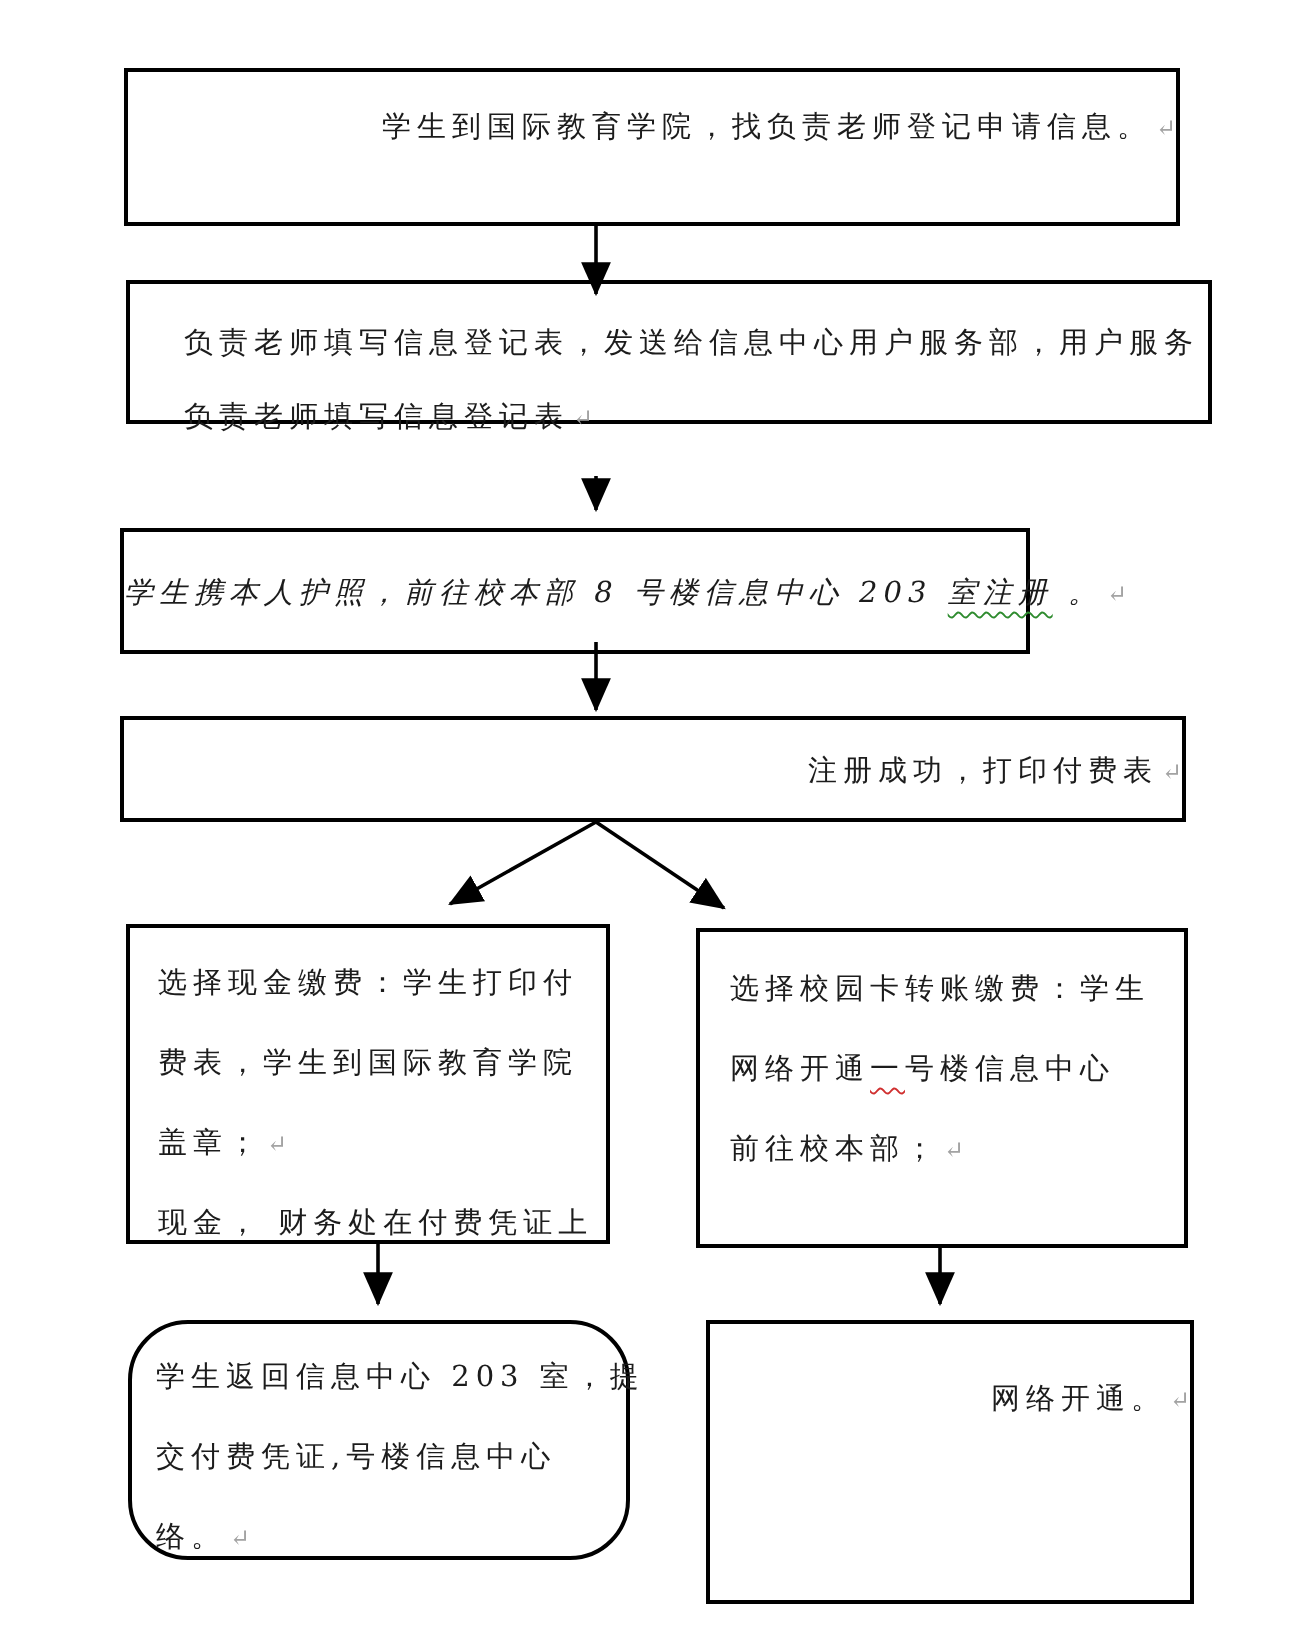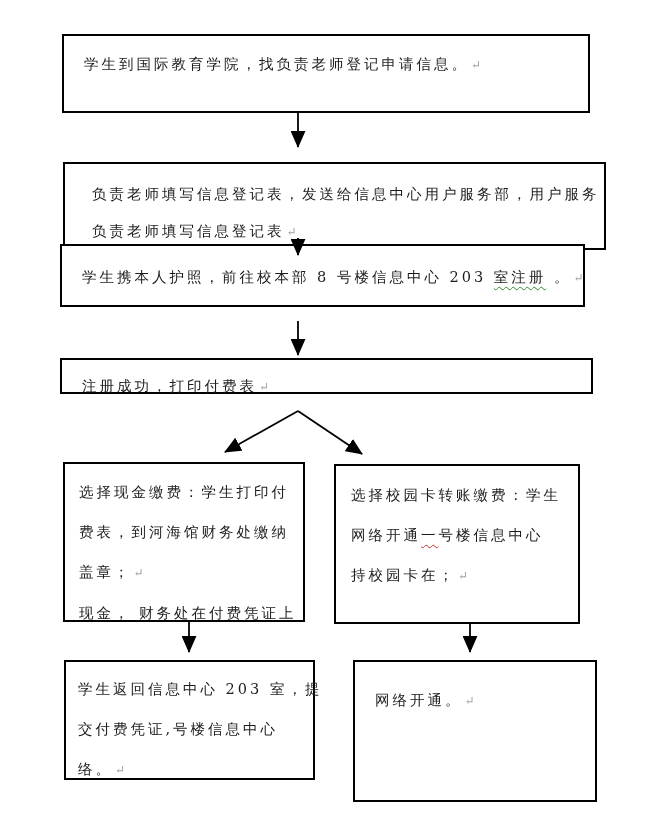--- a/index.html
+++ b/index.html
@@ -6,38 +6,38 @@
   .page {
     position:relative; width:653px; height:818px; background:#ffffff;
     font-family:"DejaVu Serif","Liberation Serif",serif;
     color:#1c1c1c; overflow:hidden;
   }
   .node {
     position:absolute; border:2px solid #000; box-sizing:border-box;
     font-size:14.5px; letter-spacing:3px; background:#fff;
   }
   .line { white-space:nowrap; }
-  .center { text-align:left;padding-left:20px; }
+  .center { text-align:right; }
   .eop { color:#a3a3a3; font-size:12px; letter-spacing:0; margin-left:2px; }
   .sq-green {
     text-decoration:underline wavy #2e8b2e;
     text-decoration-thickness:1px; text-underline-offset:4px;
   }
   .sq-red {
     text-decoration:underline wavy #d03030;
     text-decoration-thickness:1px; text-underline-offset:4px;
   }
   
   #n1 { left:62px;  top:34px;  width:528px; height:79px;  padding-top:10px; line-height:36px; }
-  #n2 { left:63px;  top:162px; width:543px; height:88px;  padding:12px 10px 0 27px; line-height:37px; }
-  #n3 { left:60px;  top:244px; width:525px; height:63px;  padding-top:11px; line-height:40px; }
-  #n4 { left:60px;  top:358px; width:533px; height:36px;  padding-top:8px;  line-height:36px; }
+  #n2 { left:63px;  top:140px; width:543px; height:72px;  padding:12px 10px 0 27px; line-height:37px; }
+  #n3 { left:60px;  top:264px; width:455px; height:63px;  padding-top:11px; line-height:40px;font-style:italic; }
+  #n4 { left:60px;  top:358px; width:533px; height:53px;  padding-top:8px;  line-height:36px; }
   #n5 { left:63px;  top:462px; width:242px; height:160px; padding:8px 0 0 14px;  line-height:40px; }
-  #n6 { left:334px; top:464px; width:246px; height:160px; padding:9px 0 0 15px;  line-height:40px; }
-  #n7 { left:64px;  top:660px; width:251px; height:120px; padding:7px 0 0 12px;  line-height:40px; }
+  #n6 { left:348px; top:464px; width:246px; height:160px; padding:9px 0 0 15px;  line-height:40px; }
+  #n7 { left:64px;  top:660px; width:251px; height:120px; padding:7px 0 0 12px;  line-height:40px;border-radius:30px; }
   #n8 { left:353px; top:660px; width:244px; height:142px; padding-top:20px; line-height:36px; }
   .arrows { position:absolute; left:0; top:0; width:653px; height:818px; }
   .arrows line { stroke:#000; stroke-width:1.8; }
 </style>
 </head>
 <body>
 
 <div class="page">
 
   <div class="node center" id="n1">
@@ -52,29 +52,29 @@
   <div class="node center" id="n3">
     <div class="line"><span>学生携本人护照，前往校本部 8 号楼信息中心 203 </span><span class="sq-green">室注册</span><span> 。</span><span class="eop">↵</span></div>
   </div>
 
   <div class="node center" id="n4">
     <div class="line"><span>注册成功，打印付费表</span><span class="eop">↵</span></div>
   </div>
 
   <div class="node" id="n5">
     <div class="line"><span>选择现金缴费：学生打印付</span></div>
-    <div class="line"><span>费表，到河海馆财务处缴纳</span></div>
+    <div class="line"><span>费表，学生到国际教育学院</span></div>
     <div class="line"><span>盖章；</span><span class="eop">↵</span></div>
     <div class="line"><span>现金， 财务处在付费凭证上</span></div>
   </div>
 
   <div class="node" id="n6">
     <div class="line"><span>选择校园卡转账缴费：学生</span></div>
     <div class="line"><span>网络开通</span><span class="sq-red">一</span><span>号楼信息中心</span></div>
-    <div class="line"><span>持校园卡在；</span><span class="eop">↵</span></div>
+    <div class="line"><span>前往校本部；</span><span class="eop">↵</span></div>
   </div>
 
   <div class="node" id="n7">
     <div class="line"><span>学生返回信息中心 203 室，提</span></div>
     <div class="line"><span>交付费凭证,号楼信息中心</span></div>
     <div class="line"><span>络。</span><span class="eop">↵</span></div>
   </div>
 
   <div class="node center" id="n8">
     <div class="line"><span>网络开通。</span><span class="eop">↵</span></div>

